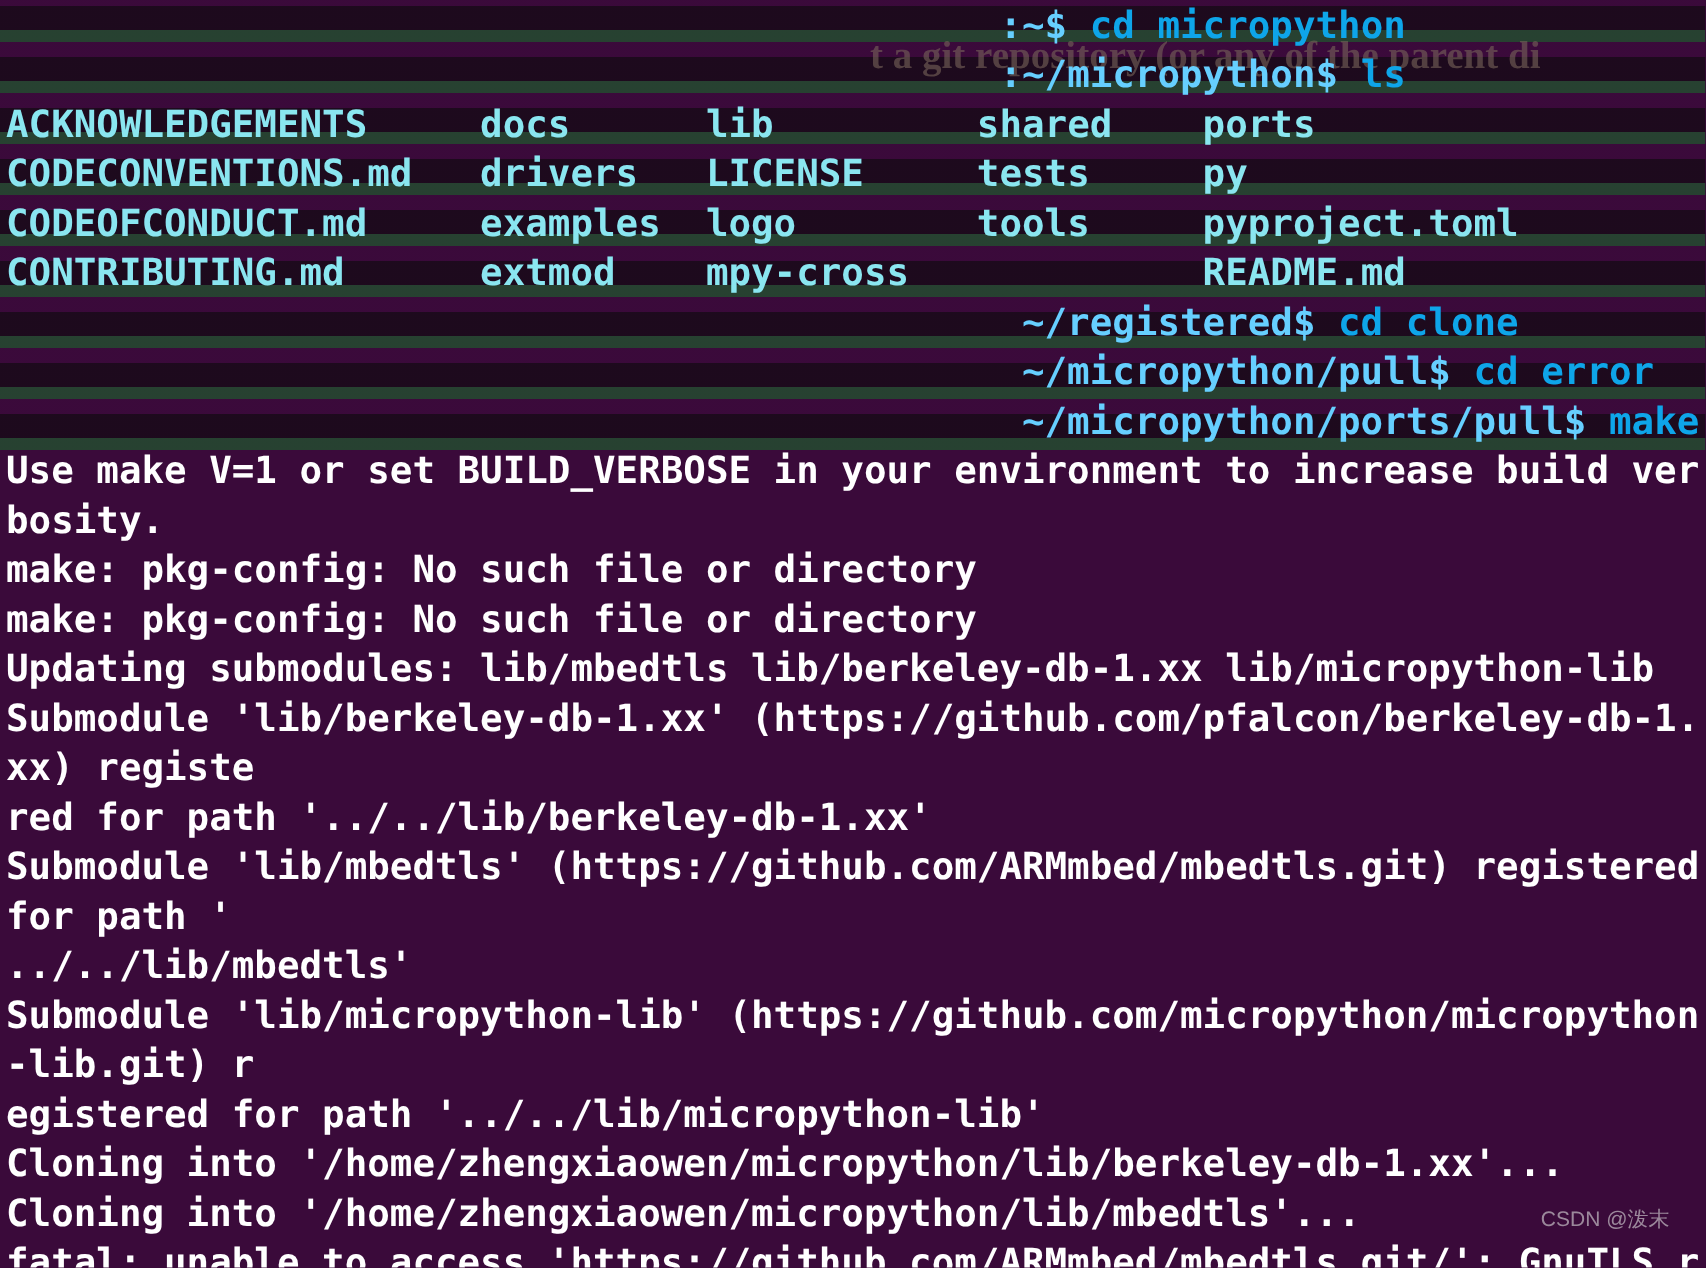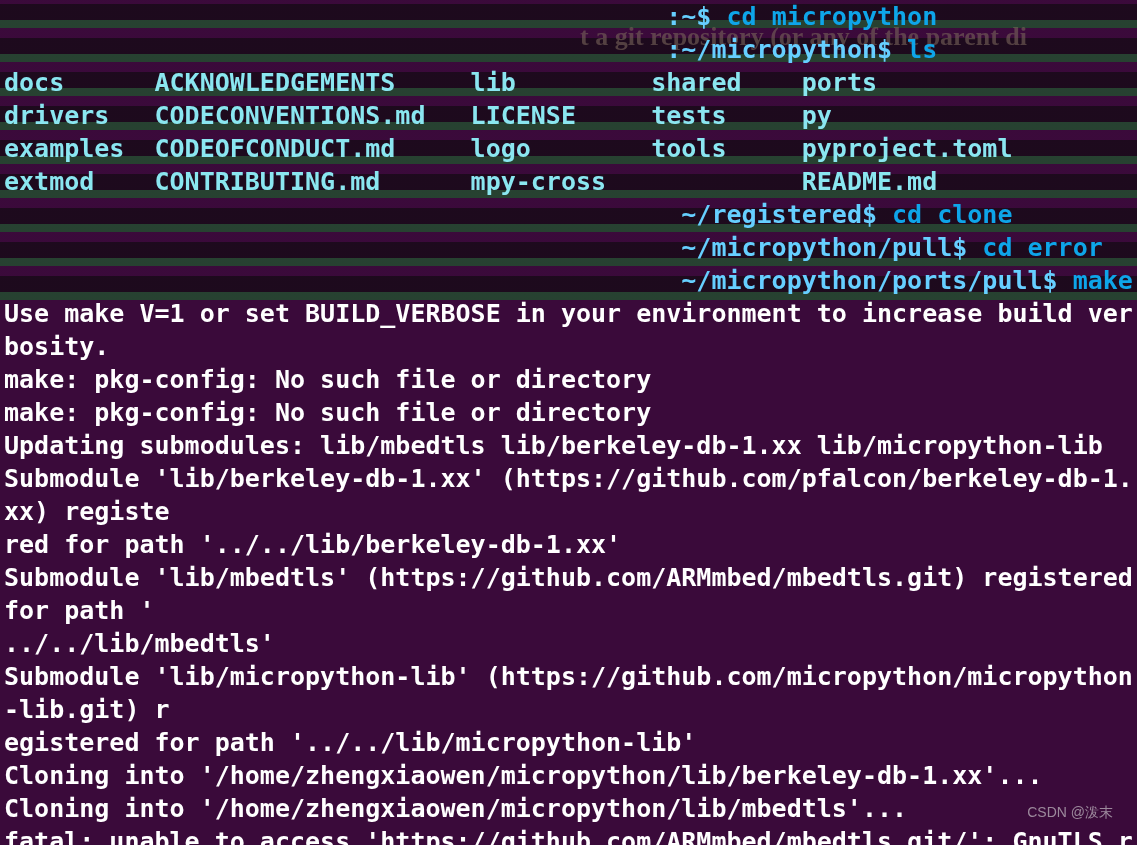--- a/index.html
+++ b/index.html
@@ -78,27 +78,27 @@
   }
 </style>
 </head>
 <body>
 
 <div class="bg-noise"></div>
 <div class="bg-text bg-title">t a git repository (or any of the parent di</div>
 
 <div class="terminal"><span>                                            </span><span class="prompt-path">:~$ </span><span class="cmd">cd micropython</span>
 <span>                                            </span><span class="prompt-path">:~/micropython$ </span><span class="cmd">ls</span>
-<div class="columns"><div class="col ls-item" id="lsc2">docs      
+<div class="columns"><div class="col ls-item" id="lsc1">ACKNOWLEDGEMENTS     
+CODECONVENTIONS.md   
+CODEOFCONDUCT.md     
+CONTRIBUTING.md      </div><div class="col ls-item" id="lsc2">docs      
 drivers   
 examples  
-extmod    </div><div class="col ls-item" id="lsc1">ACKNOWLEDGEMENTS     
-CODECONVENTIONS.md   
-CODEOFCONDUCT.md     
-CONTRIBUTING.md      </div><div class="col ls-item" id="lsc3">lib         
+extmod    </div><div class="col ls-item" id="lsc3">lib         
 LICENSE     
 logo        
 mpy-cross   </div><div class="col ls-item" id="lsc5">shared    
 tests     
 tools     
           </div><div class="col ls-item" id="lsc4">ports           
 py              
 pyproject.toml  
 README.md       </div></div><span>                                             </span><span class="prompt-path">~/registered$ </span><span class="cmd">cd clone</span>
 <span>                                             </span><span class="prompt-path">~/micropython/pull$ </span><span class="cmd">cd error</span>

